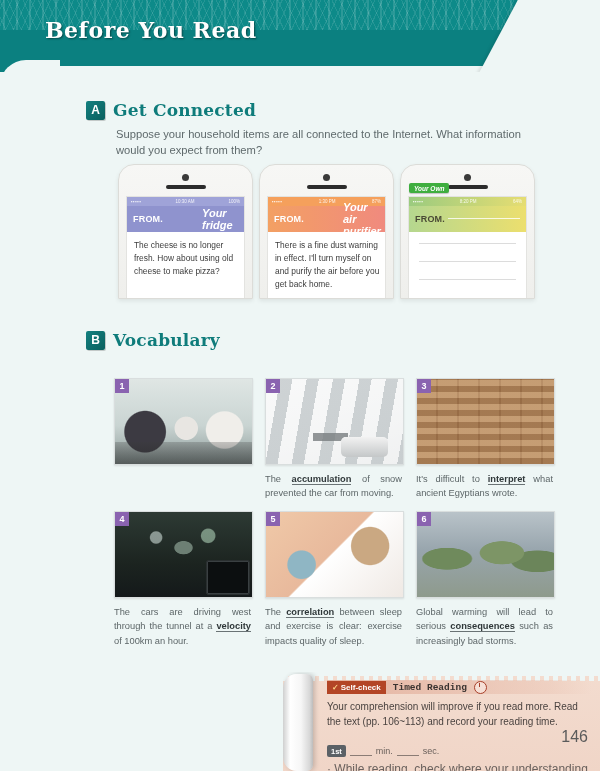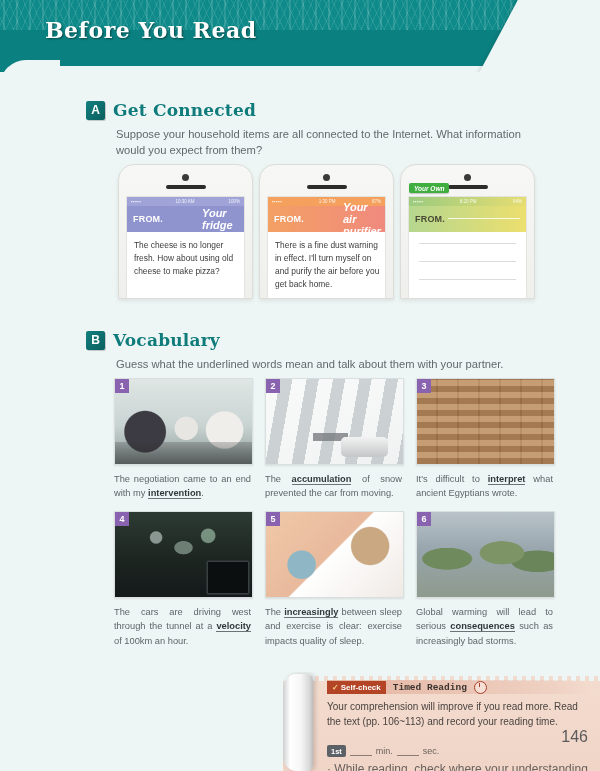--- a/index.html
+++ b/index.html
@@ -298,30 +298,28 @@
       </div>
     </div>
 
   </div>
 
   <div class="sec" style="left:86px;top:258px;">
     <div class="sec-head">
       <span class="sec-badge">B</span>
       <span class="sec-title">Vocabulary</span>
     </div>
-    <div class="sec-desc">Guess what the underlined words mean and talk about them with your partner.</div>
   </div>
 
   <div class="vocab">
     <div class="vrow">
       <div class="vcell">
         <div class="vimg im1">
           <span class="vnum">1</span>
         </div>
-        <div class="vcap">The negotiation came to an end with my <b>intervention</b>.</div>
       </div>
       <div class="vcell">
         <div class="vimg im2">
           <span class="vnum">2</span>
         </div>
         <div class="vcap">The <b>accumulation</b> of snow prevented the car from moving.</div>
       </div>
       <div class="vcell">
         <div class="vimg im3">
           <span class="vnum">3</span>
@@ -334,21 +332,21 @@
       <div class="vcell">
         <div class="vimg im4">
           <span class="vnum">4</span>
         </div>
         <div class="vcap">The cars are driving west through the tunnel at a <b>velocity</b> of 100km an hour.</div>
       </div>
       <div class="vcell">
         <div class="vimg im5">
           <span class="vnum">5</span>
         </div>
-        <div class="vcap">The <b>increasingly</b> between sleep and exercise is clear: exercise impacts quality of sleep.</div>
+        <div class="vcap">The <b>correlation</b> between sleep and exercise is clear: exercise impacts quality of sleep.</div>
       </div>
       <div class="vcell">
         <div class="vimg im6">
           <span class="vnum">6</span>
         </div>
         <div class="vcap">Global warming will lead to serious <b>consequences</b> such as increasingly bad storms.</div>
       </div>
     </div>
   </div>
 

